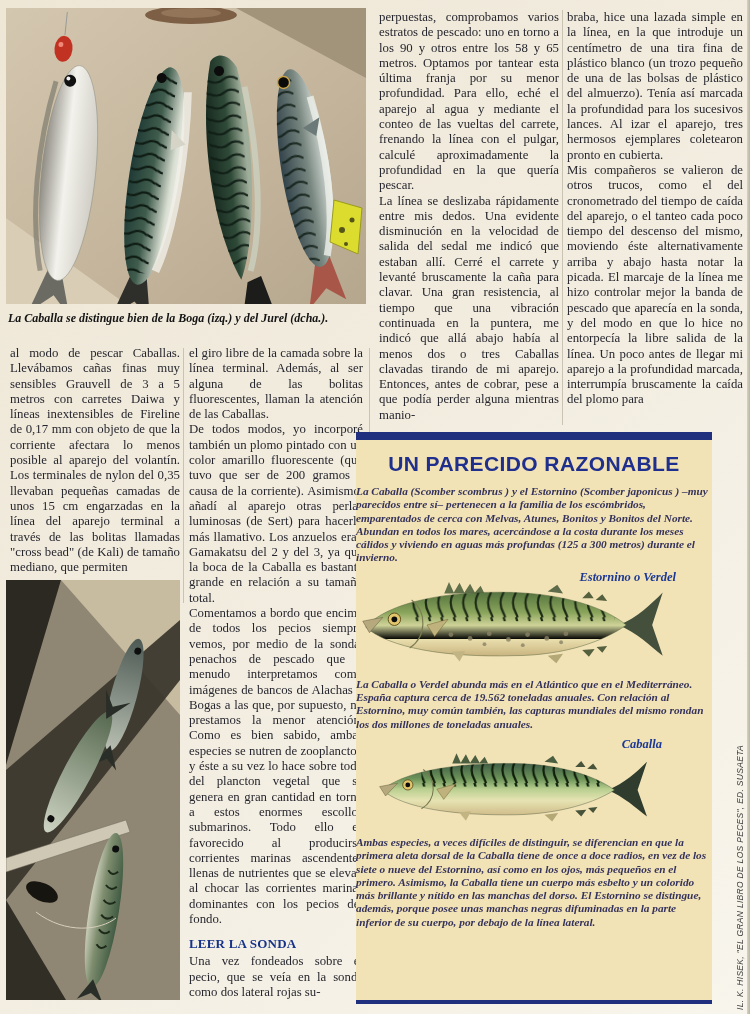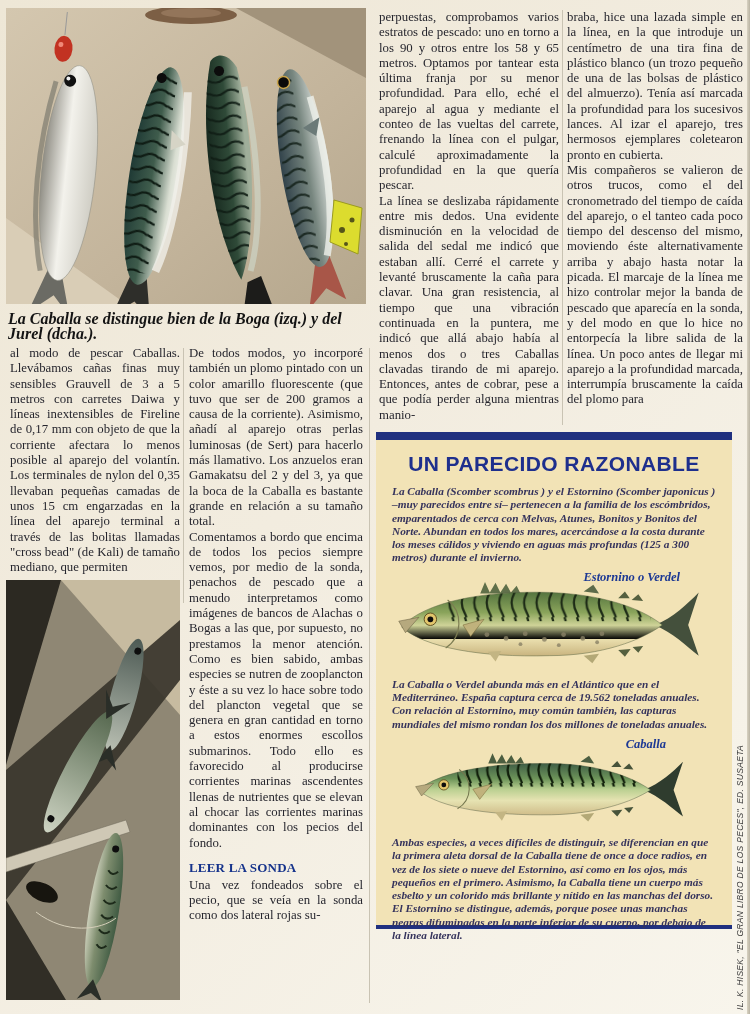--- a/index.html
+++ b/index.html
@@ -9,41 +9,41 @@
     font-family:"Liberation Serif", serif; color:#26262e;
   }
   .page-edge { position:absolute; right:0; top:0; width:3px; height:100%;
     background:linear-gradient(90deg,#d8d2c2,#b9b3a2); }
   .photo { position:absolute; overflow:hidden; }
   .photo svg { display:block; width:100%; height:100%; }
   #photo-top { left:6px; top:8px; width:360px; height:296px; }
   #photo-left { left:6px; top:580px; width:174px; height:420px; }
   .caption {
     position:absolute; left:8px; top:311px; width:358px;
-    font-size:16px; font-weight:bold; font-style:italic; color:#141414; line-height:15px;
+    font-size:12px; font-weight:bold; font-style:italic; color:#141414; line-height:15px;
   }
   .col { position:absolute; }
   .col p { margin:0; text-align:justify; font-size:12.8px; line-height:15.3px; }
   #col1 { left:10px;  top:346px; width:170px; }
   #col2 { left:189px; top:346px; width:174px; }
   #col3 { left:379px; top:10px;  width:180px; }
   #col4 { left:567px; top:10px;  width:176px; }
   .subhead {
     font-family:Liberation Serif, serif; font-weight:bold;
     font-size:13px; color:#16338b; margin:9px 0 2px; letter-spacing:.2px;
   }
   .rule { position:absolute; width:1px; background:#c9c3b3; }
   #rule1 { left:183px; top:348px; height:255px; }
   #rule2 { left:369px; top:348px; height:655px; }
   #rule3 { left:562px; top:10px;  height:415px; }
   .sidebar {
-    position:absolute; left:376px; top:432px; width:356px; height:497px;
+    position:absolute; left:356px; top:432px; width:356px; height:572px;
     box-sizing:border-box; background:#f2e3b6;
     border-top:8px solid #20307f; border-bottom:4px solid #20307f;
-    padding:8px 16px 4px;
+    padding:8px 0 4px;
   }
   .sidebar-title {
     text-align:center; font-family:"Liberation Sans", sans-serif; font-weight:bold;
     font-size:21px; color:#1e2f8d; margin:4px 0 9px; letter-spacing:.4px;
   }
   .sb {
     margin:0 0 5px; font-size:11.3px; line-height:13.3px;
     font-weight:bold; font-style:italic; color:#35335c; text-align:left;
   }
   .fish-fig { position:relative; margin:1px 0 4px;text-align:right; }
@@ -205,20 +205,21 @@
       <ellipse cx="36" cy="312" rx="17" ry="9" transform="rotate(25 36 312)" fill="#17150f"></ellipse>
       <path d="M30,332 C60,355 95,350 110,338" stroke="#d6cfba" stroke-width="1" fill="none"></path>
     </svg>
   </div>
 
   <div class="col" id="col1">
     <p>al modo de pescar Caballas. Llevábamos cañas finas muy sensibles Grauvell de 3 a 5 metros con carretes Daiwa y líneas inextensibles de Fireline de 0,17 mm con objeto de que la corriente afectara lo menos posible al aparejo del volantín. Los terminales de nylon del 0,35 llevaban pequeñas camadas de unos 15 cm engarzadas en la línea del aparejo terminal a través de las bolitas llamadas "cross bead" (de Kali) de tamaño mediano, que permiten</p>
   </div>
 
   <div class="col" id="col2">
+    <p>el giro libre de la camada sobre la línea terminal. Además, al ser alguna de las bolitas fluorescentes, llaman la atención de las Caballas.</p>
     <p>De todos modos, yo incorporé también un plomo pintado con un color amarillo fluorescente (que tuvo que ser de 200 gramos a causa de la corriente). Asimismo, añadí al aparejo otras perlas luminosas (de Sert) para hacerlo más llamativo. Los anzuelos eran Gamakatsu del 2 y del 3, ya que la boca de la Caballa es bastante grande en relación a su tamaño total.</p>
     <p>Comentamos a bordo que encima de todos los pecios siempre vemos, por medio de la sonda, penachos de pescado que a menudo interpretamos como imágenes de bancos de Alachas o Bogas a las que, por supuesto, no prestamos la menor atención. Como es bien sabido, ambas especies se nutren de zooplancton y éste a su vez lo hace sobre todo del plancton vegetal que se genera en gran cantidad en torno a estos enormes escollos submarinos. Todo ello es favorecido al producirse corrientes marinas ascendentes llenas de nutrientes que se elevan al chocar las corrientes marinas dominantes con los pecios del fondo.</p>
     <div class="subhead">LEER LA SONDA</div>
     <p>Una vez fondeados sobre el pecio, que se veía en la sonda como dos lateral rojas su-</p>
   </div>
 
   <div class="col" id="col3">
     <p>perpuestas, comprobamos varios estratos de pescado: uno en torno a los 90 y otros entre los 58 y 65 metros. Optamos por tantear esta última franja por su menor profundidad. Para ello, eché el aparejo al agua y mediante el conteo de las vueltas del carrete, frenando la línea con el pulgar, calculé aproximadamente la profundidad en la que quería pescar.</p>
     <p>La línea se deslizaba rápidamente entre mis dedos. Una evidente disminución en la velocidad de salida del sedal me indicó que estaban allí. Cerré el carrete y levanté bruscamente la caña para clavar. Una gran resistencia, al tiempo que una vibración continuada en la puntera, me indicó que allá abajo había al menos dos o tres Caballas clavadas tirando de mi aparejo. Entonces, antes de cobrar, pese a que podía perder alguna mientras manio-</p>
   </div>

